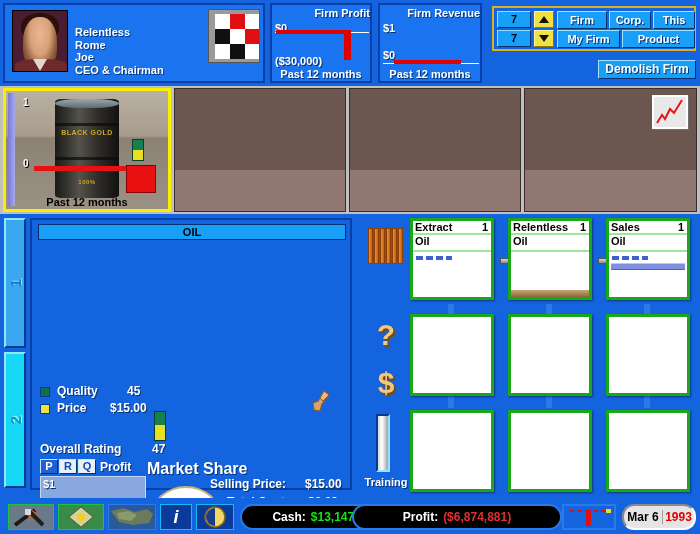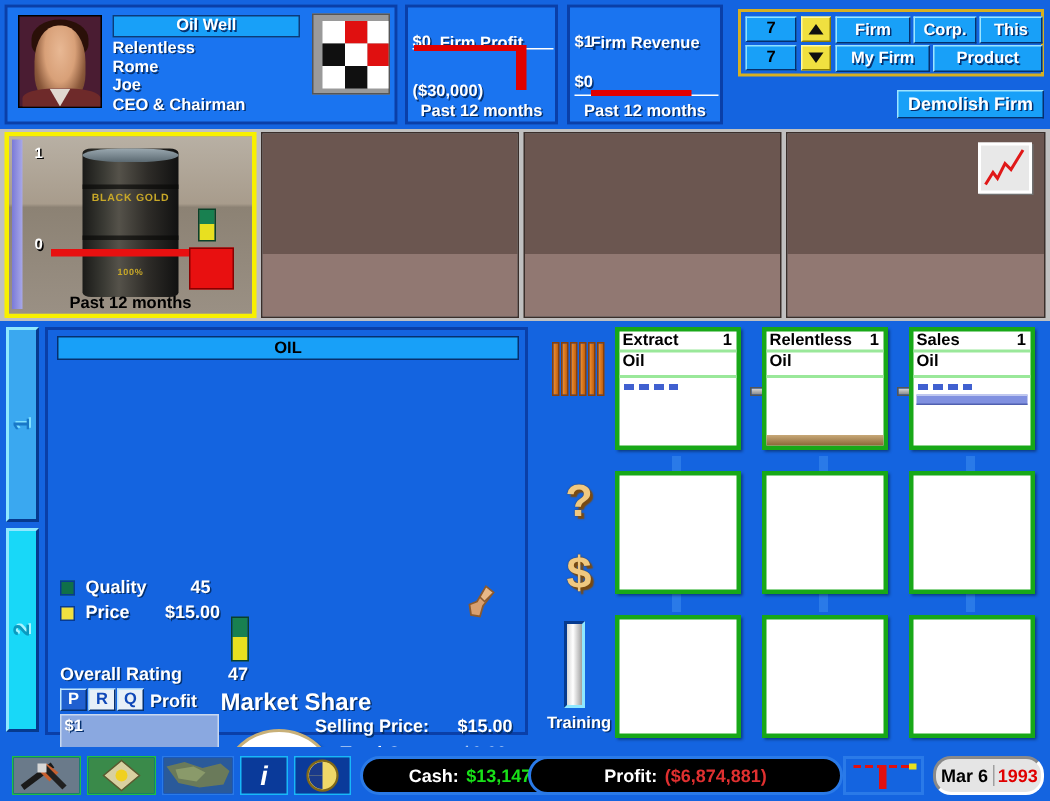--- a/index.html
+++ b/index.html
@@ -36,22 +36,22 @@
   .firmlines { position:absolute; left:70px; top:21px; color:#fff;
                font-size:11px; font-weight:bold; line-height:12.5px;
                text-shadow:1px 1px 0 #05306e; }
 
   .logobox { position:absolute; left:203px; top:4px; width:52px; height:54px;
              background:#9a9a9a; border:1px solid #555; overflow:hidden; }
   .logobox .c { position:absolute; width:15px; height:15px; }
 
   .statbox { position:absolute; top:3px; height:80px; background:#1a74f0;
              border:2px solid #0a3fa8; }
-  .statbox .t { color:#fff; font-size:11px; font-weight:bold; text-align:center;
-                text-shadow:1px 1px 0 #05306e; margin-top:18px; }
+  .statbox .t { color:#fff; font-size:11px; font-weight:bold; text-align:right;
+                text-shadow:1px 1px 0 #05306e; margin-top:2px; }
   .statbox .lbl { position:absolute; color:#fff; font-size:11px; font-weight:bold;
                   text-shadow:1px 1px 0 #05306e; }
   .statbox .axis { position:absolute; background:#ffffff; height:1px; }
   .statbox .bar { position:absolute; background:#e00000; }
   .statbox .foot { position:absolute; bottom:1px; left:0; width:100%;
                    color:#fff; font-size:11px; font-weight:bold; text-align:center;
                    text-shadow:1px 1px 0 #05306e; }
 
   
   .ctrlgroup { position:absolute; left:492px; top:6px; width:204px; height:45px;
@@ -222,21 +222,20 @@
 
   <div class="topbar">
 
     <div class="firmpanel">
       <div class="portrait">
         <div class="hair"></div>
           <div class="face"></div>
         <div class="suit"></div>
           <div class="collar"></div>
       </div>
-      <div class="firmname">Oil Well</div>
       <div class="firmlines">
         <div>Relentless</div>
         <div>Rome</div>
         <div>Joe</div>
         <div>CEO &amp; Chairman</div>
       </div>
       <div class="logobox">
         <div class="c" style="left:6px;top:4px;background:#ffffff"></div>
         <div class="c" style="left:21px;top:4px;background:#e01010"></div>
         <div class="c" style="left:36px;top:4px;background:#ffffff"></div>

